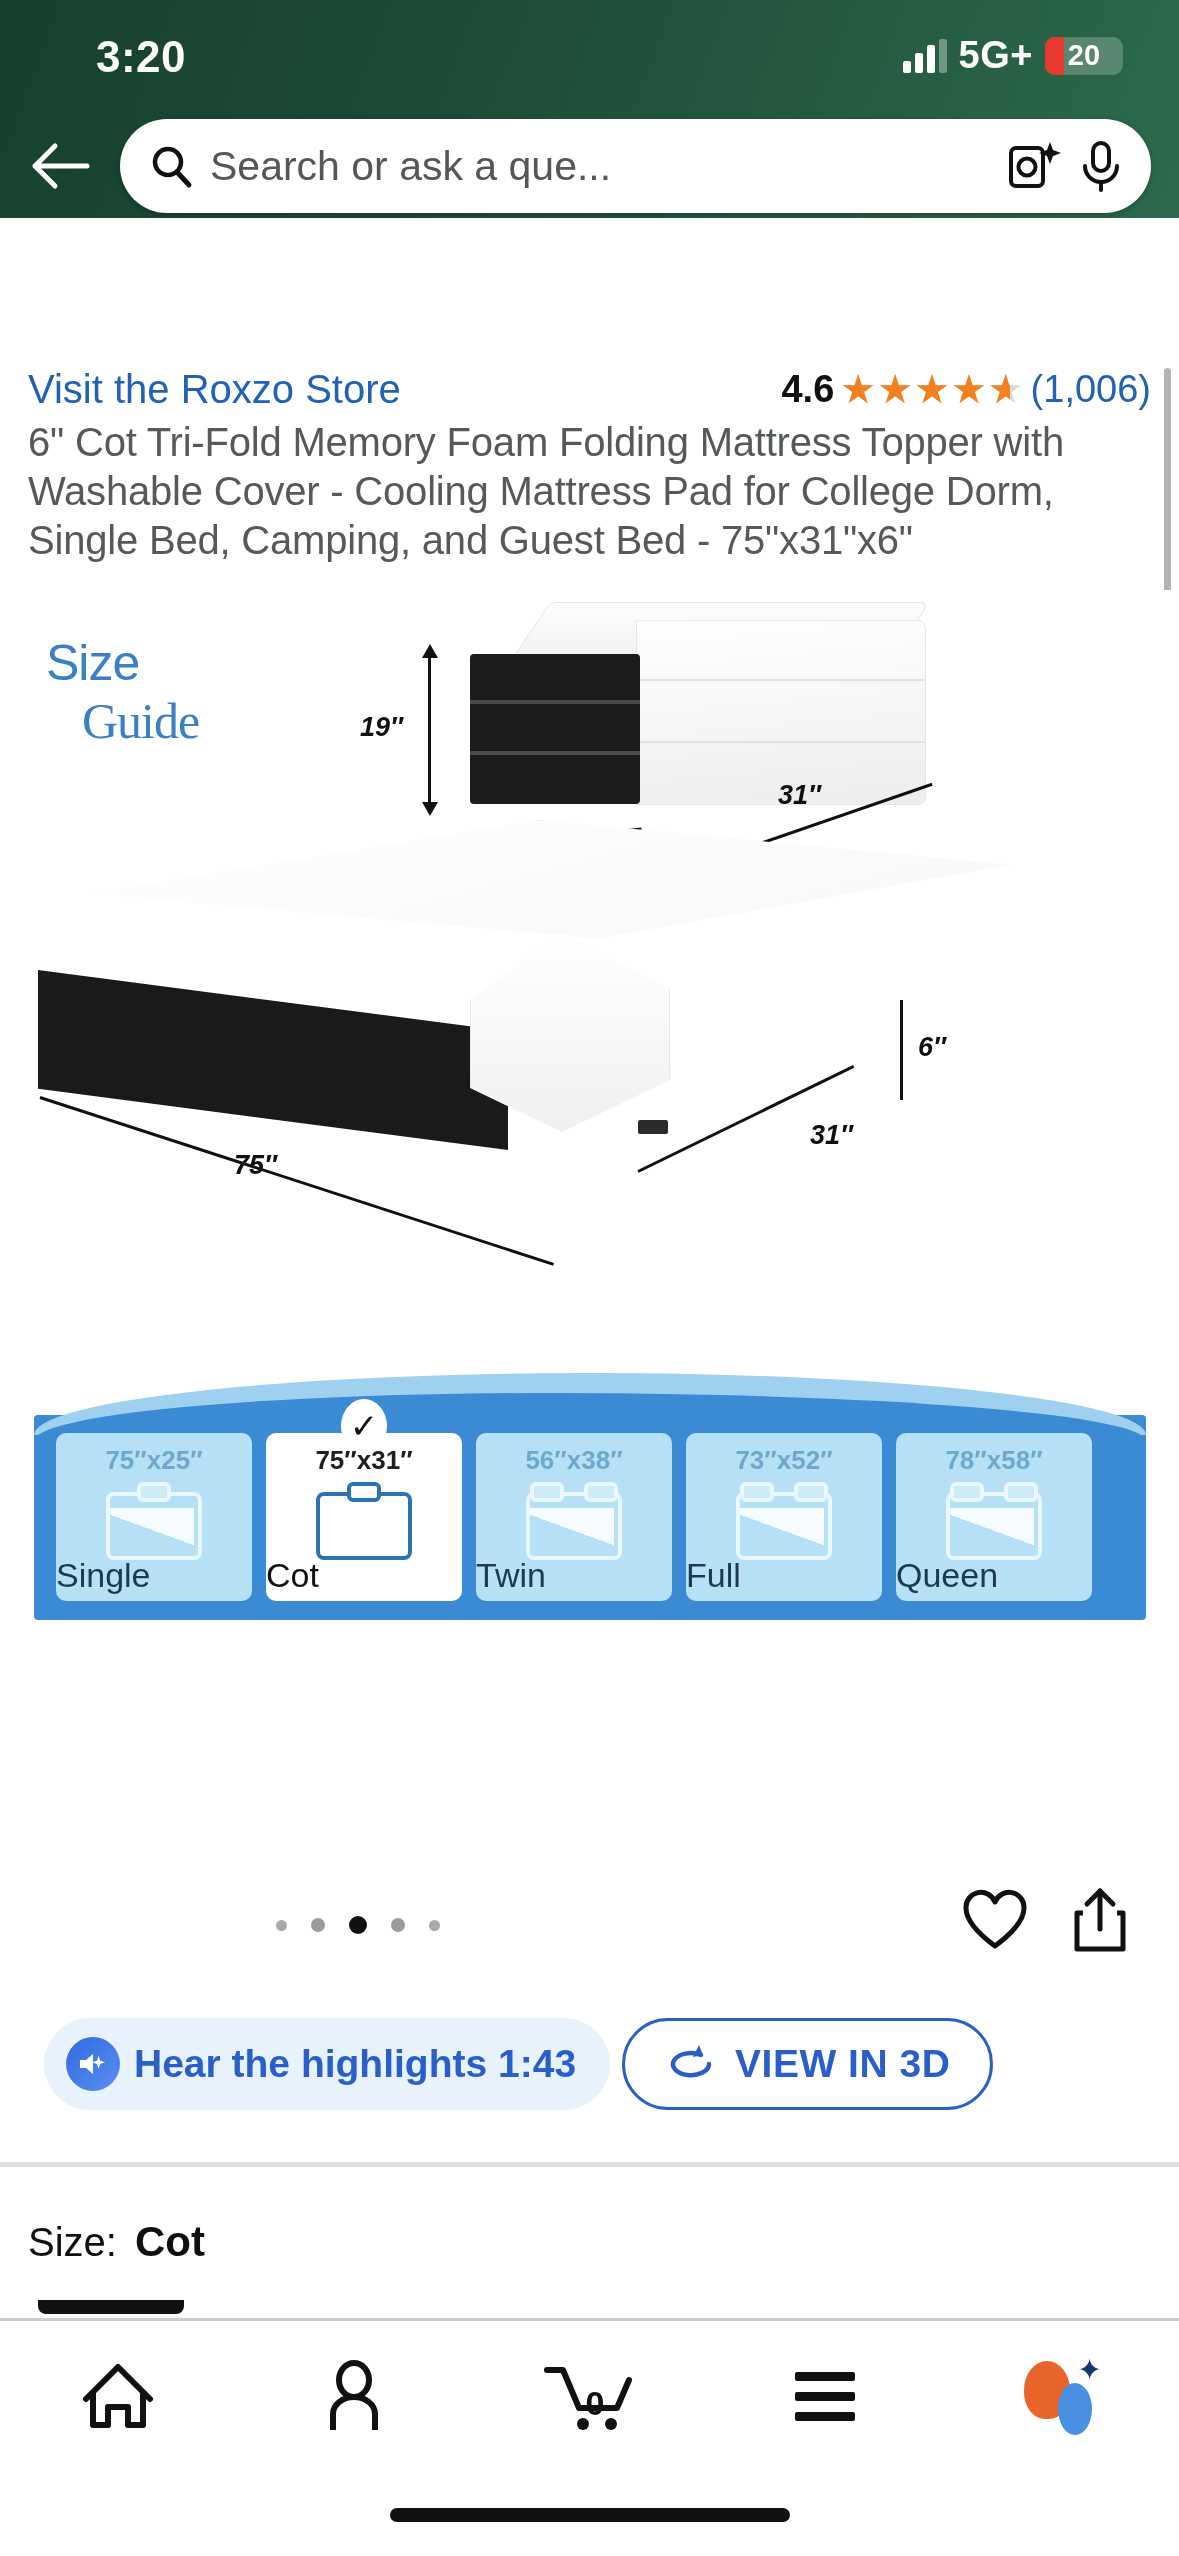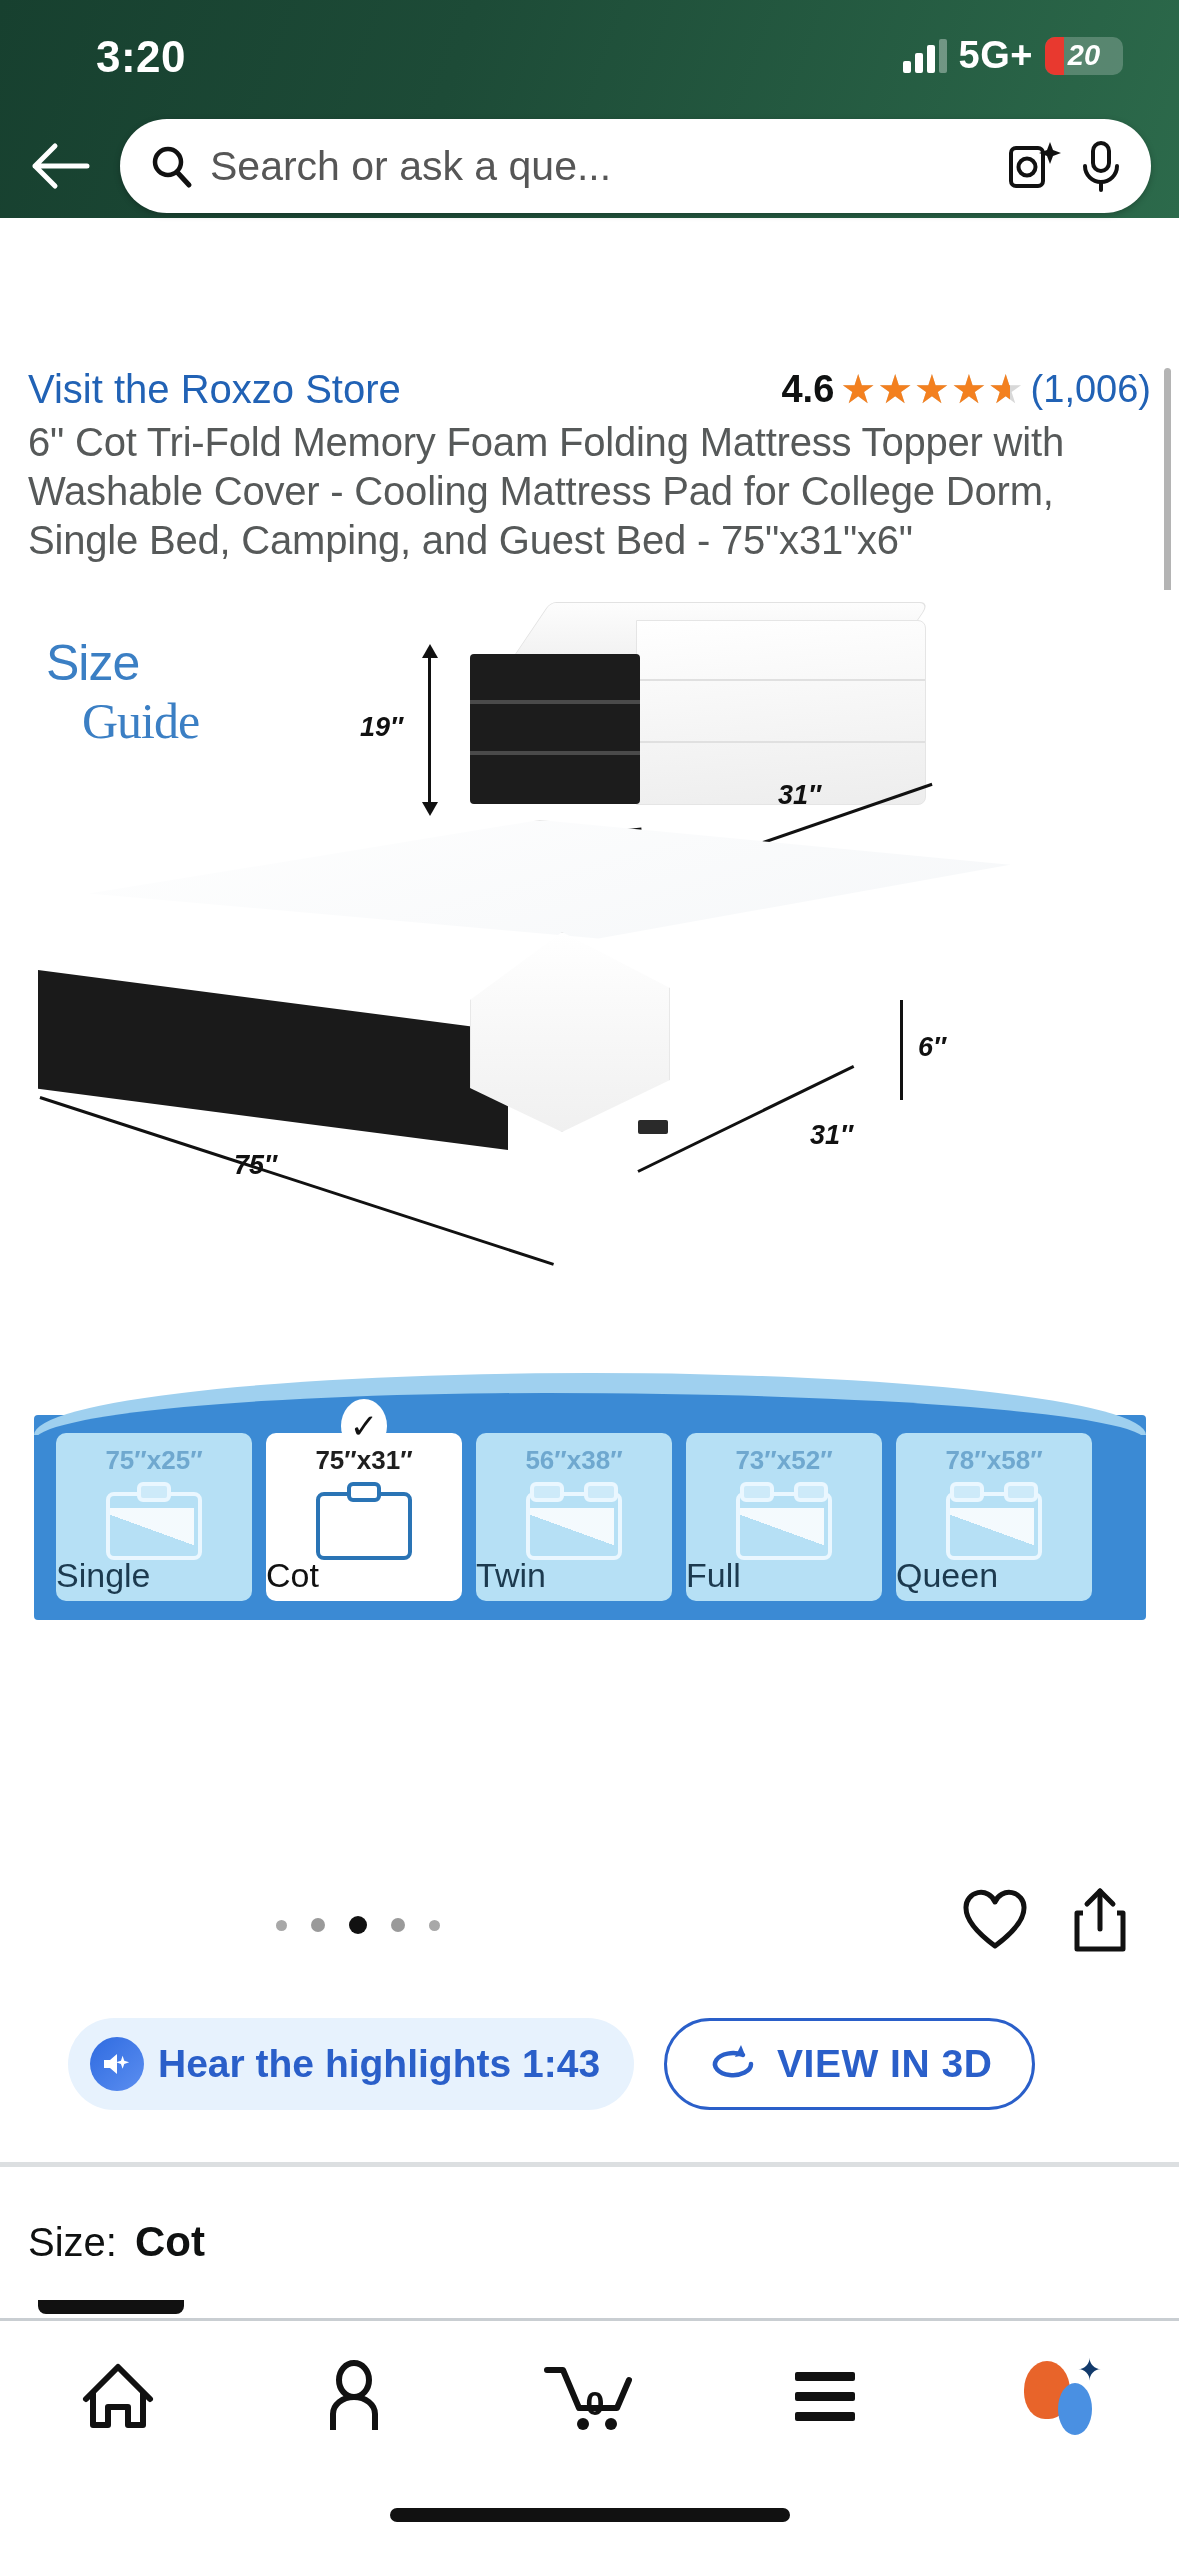--- a/index.html
+++ b/index.html
@@ -35,21 +35,21 @@
   .signal i:nth-child(4) { height: 34px; opacity: .35; }
   .net-label { color:#fff; font-size: 38px; font-weight: 700; letter-spacing: .5px; }
   .battery {
     position: relative; width: 78px; height: 38px; border-radius: 10px;
     background: rgba(255,255,255,.22); display:flex; align-items:center; justify-content:center;
     overflow: hidden;
   }
   .battery .fill {
     position:absolute; left:0; top:0; bottom:0; width: 24%; background:#e8392f;
   }
-  .battery .pct { position: relative; color:#fff; font-size: 29px; font-weight: 700; z-index:2;font-style:italic;}
+  .battery .pct { position: relative; color:#fff; font-size: 29px; font-weight: 700; z-index:2;}
   .battery:after {
     content:""; position:absolute; right:-8px; top:12px; width:6px; height:14px;
     background: rgba(255,255,255,.35); border-radius: 0 3px 3px 0;
   }
 
   .searchrow {
     position: absolute; top: 114px; left: 0; width: 100%; height: 104px;
     display: flex; align-items: center;
   }
   .back-btn {
@@ -180,21 +180,21 @@
 
   
   .dots { position:absolute; top: 1916px; left:0; width: 716px; display:flex; justify-content:center; gap: 24px; align-items:center; }
   .dots i { display:block; width: 14px; height:14px; border-radius:50%; background:#9a9a9a; }
   .dots i.sm { width: 11px; height: 11px; background:#a8a8a8; }
   .dots i.active { background:#111; width: 18px; height:18px; }
 
   .heart-btn { position:absolute; top: 1880px; left: 955px; width: 80px; height: 80px; display:flex; align-items:center; justify-content:center;}
   .share-btn { position:absolute; top: 1880px; left: 1060px; width: 80px; height: 80px; display:flex; align-items:center; justify-content:center;}
 
-  .actions { position:absolute; top: 2018px; left: 0; width: 1179px; display:flex; gap: 30px; padding: 0 68px; }
+  .actions { position:absolute; top: 2018px; left: 0; width: 1179px; display:flex; gap: 12px; padding: 0 44px; }
   .pill-highlights {
     height: 92px; background:#e7f2fd; border-radius: 46px; display:flex; align-items:center;
     gap: 14px; padding: 0 34px 0 22px;
   }
   .pill-highlights .txt { color:#2a5fc9; font-size: 39px; font-weight: 600; }
   .spk-icon {
     width: 54px; height: 54px; border-radius: 50%;
     background: linear-gradient(135deg,#2f6be0,#5b8ef0);
     display:flex; align-items:center; justify-content:center;
   }

